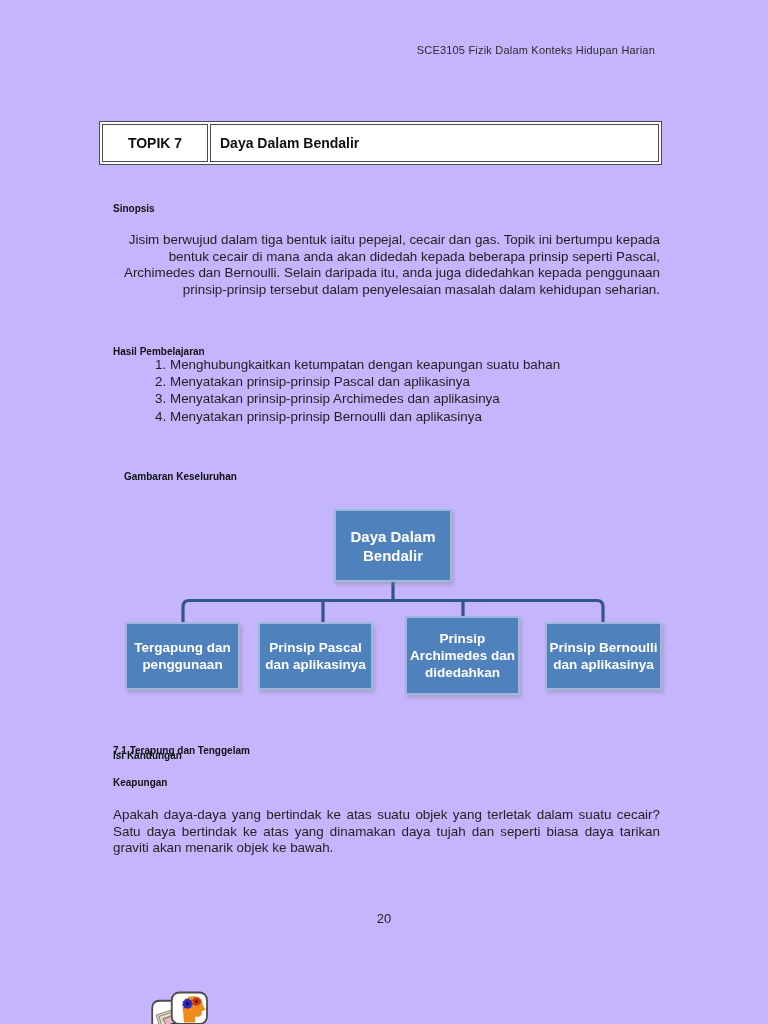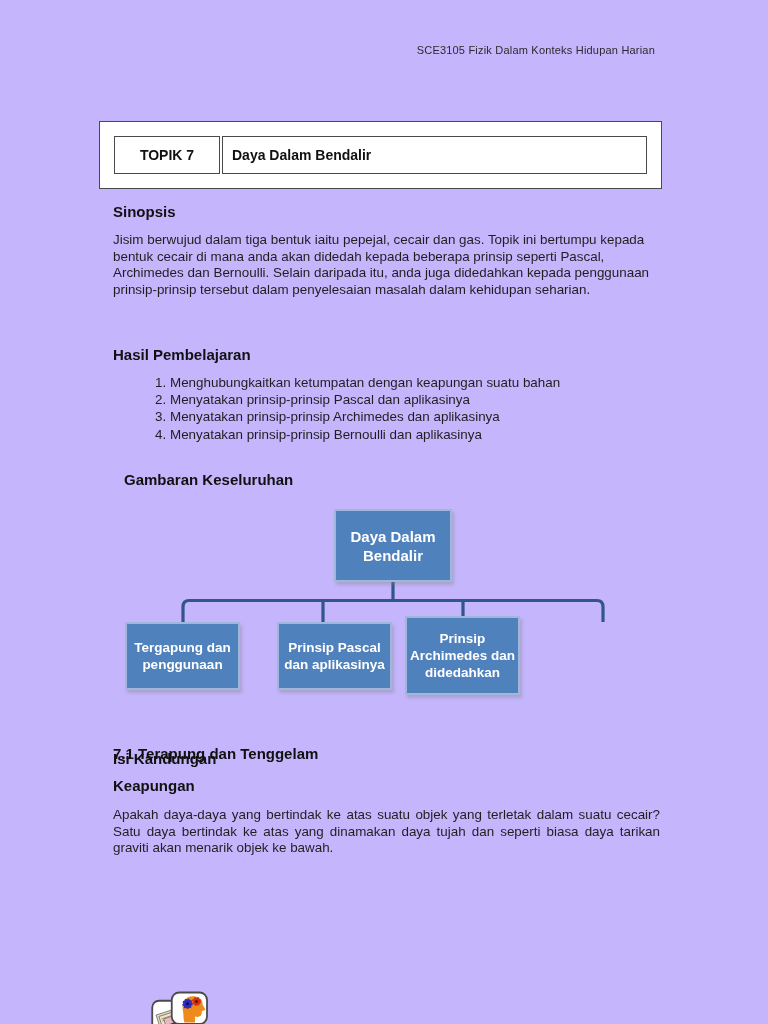--- a/index.html
+++ b/index.html
@@ -11,48 +11,48 @@
     font-family:"Liberation Sans","DejaVu Sans",sans-serif;
     color:#222222;
   }
   .hdr{
     position:absolute;top:44px;right:113px;
     font-size:11px;color:#2b2b2b;letter-spacing:0.2px;
   }
   .topic-table{
     position:absolute;left:99px;top:121px;width:563px;
     box-sizing:border-box;border:1px solid #4a4a4a;background:#fff;
-    padding:14px;display:flex;gap:2px;
+    padding:2px;display:flex;gap:2px;
   }
   .topic-table .cell{
     box-sizing:border-box;border:1px solid #4a4a4a;height:38px;
     display:flex;align-items:center;font-weight:bold;font-size:14px;color:#111;
   }
   .cell-code{width:106px;justify-content:center;}
   .cell-title{flex:1;padding-left:9px;}
-  .h{position:absolute;left:113px;font-weight:bold;font-size:15px;color:#111;}
+  .h{position:absolute;left:113px;font-weight:bold;font-size:10px;color:#111;}
   .body-text{
     position:absolute;left:113px;width:547px;
     font-size:13.4px;line-height:16.6px;color:#1f1f1f;
   }
   .just{text-align:justify;}
-  .outcomes{position:absolute;left:113px;top:374px;width:547px;}
+  .outcomes{position:absolute;left:113px;top:356px;width:547px;}
   .outcomes ol{margin:0;padding-left:57px;font-size:13.4px;line-height:17.2px;color:#1f1f1f;}
   .diagram-connectors{position:absolute;left:100px;top:495px;}
   .node{
     position:absolute;box-sizing:border-box;
     background:#4f81bd;border:2px solid #9db8da;
     box-shadow:2px 3px 3px rgba(125,125,125,0.35);
     color:#ffffff;display:flex;align-items:center;justify-content:center;
     text-align:center;font-weight:bold;
   }
   .node-root{left:334px;top:509px;width:118px;height:73px;font-size:15px;line-height:19px;}
   .node-child{top:622px;width:115px;height:68px;font-size:13.5px;line-height:17px;padding:1px;}
   .nc1{left:125px;}
-  .nc2{left:277px;}
+  .nc2{left:258px;}
   .nc3{left:405px;top:616px;height:79px;}
   .nc4{left:545px;width:117px;}
   .page-num{
     position:absolute;left:0;top:911px;width:768px;
     text-align:center;font-size:13px;color:#222;
   }
   .logo{position:absolute;left:140px;top:991px;}
 </style>
 </head>
 <body>
@@ -60,21 +60,21 @@
 <div class="page">
 
   <div class="hdr">SCE3105 Fizik Dalam Konteks Hidupan Harian</div>
 
   <div class="topic-table">
     <div class="cell cell-code">TOPIK 7</div>
     <div class="cell cell-title">Daya Dalam Bendalir</div>
   </div>
 
   <div class="h" style="top:203px;">Sinopsis</div>
-  <div class="body-text" style="top:232px;">Jisim berwujud dalam tiga bentuk iaitu pepejal, cecair dan gas. Topik ini bertumpu kepada bentuk cecair di mana anda akan didedah kepada beberapa prinsip seperti Pascal, Archimedes dan Bernoulli. Selain daripada itu, anda juga didedahkan kepada penggunaan prinsip-prinsip tersebut dalam penyelesaian masalah dalam kehidupan seharian.</div>
+  <div class="body-text" style="top:232px;text-align:right;">Jisim berwujud dalam tiga bentuk iaitu pepejal, cecair dan gas. Topik ini bertumpu kepada bentuk cecair di mana anda akan didedah kepada beberapa prinsip seperti Pascal, Archimedes dan Bernoulli. Selain daripada itu, anda juga didedahkan kepada penggunaan prinsip-prinsip tersebut dalam penyelesaian masalah dalam kehidupan seharian.</div>
 
   <div class="h" style="top:346px;text-align:right;">Hasil Pembelajaran</div>
   <div class="outcomes">
     <ol>
       <li>Menghubungkaitkan ketumpatan dengan keapungan suatu bahan</li>
       <li>Menyatakan prinsip-prinsip Pascal dan aplikasinya</li>
       <li>Menyatakan prinsip-prinsip Archimedes dan aplikasinya</li>
       <li>Menyatakan prinsip-prinsip Bernoulli dan aplikasinya</li>
     </ol>
   </div>
@@ -87,26 +87,28 @@
       <path d="M183,622 L183,607 Q183,600.5 189,600.5 L597,600.5 Q603,600.5 603,607 L603,622"></path>
       <path d="M323,622 L323,600.5"></path>
       <path d="M463,622 L463,600.5"></path>
     </g>
   </svg>
 
   <div class="node node-root">Daya Dalam Bendalir</div>
   <div class="node node-child nc1">Tergapung dan penggunaan</div>
   <div class="node node-child nc2">Prinsip Pascal dan aplikasinya</div>
   <div class="node node-child nc3">Prinsip Archimedes dan didedahkan</div>
+  <div class="node node-child nc4">Prinsip Bernoulli dan aplikasinya</div>
 
   <div class="h" style="top:713px;margin-top:37px;">Isi Kandungan</div>
   <div class="h" style="top:745px;">7.1  Terapung dan Tenggelam</div>
   <div class="h" style="top:777px;">Keapungan</div>
   <div class="body-text just" style="top:807px;">Apakah daya-daya yang bertindak ke atas suatu objek yang terletak dalam suatu cecair?  Satu daya bertindak ke atas yang dinamakan daya tujah dan seperti biasa daya tarikan graviti akan menarik objek ke bawah.</div>
 
+  <div class="page-num">20</div>
 
   <svg class="logo" width="80" height="33" viewBox="0 0 80 44">
 
     <rect x="3" y="13" width="46" height="40" rx="9" fill="#ffffff" stroke="#4a4a4a" stroke-width="2.4"></rect>
     <g transform="rotate(-18 22 36)">
       <rect x="10" y="28" width="22" height="14" fill="#e7d9b9" stroke="#6b6b6b" stroke-width="1"></rect>
       <rect x="13" y="31" width="22" height="14" fill="#f0e6cf" stroke="#6b6b6b" stroke-width="1"></rect>
       <line x1="15" y1="35" x2="31" y2="35" stroke="#9a8a60" stroke-width="1"></line>
       <line x1="15" y1="38" x2="31" y2="38" stroke="#9a8a60" stroke-width="1"></line>
       <rect x="18" y="36" width="16" height="10" fill="#e8b8c0" stroke="#6b6b6b" stroke-width="1"></rect>

